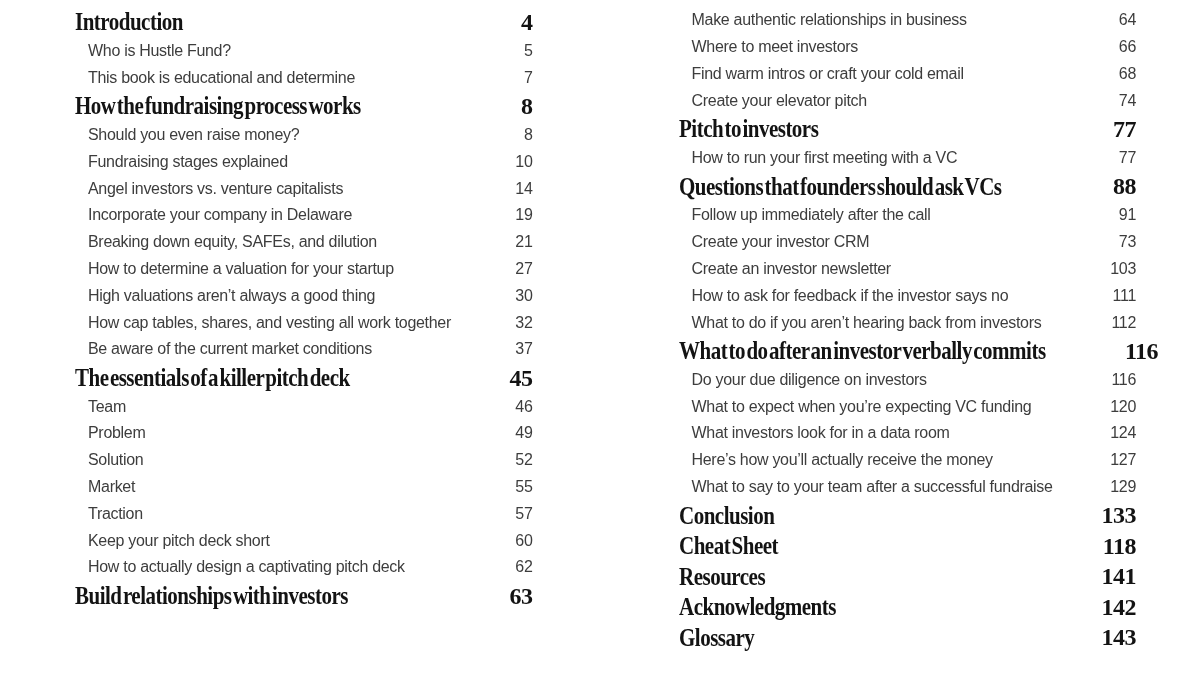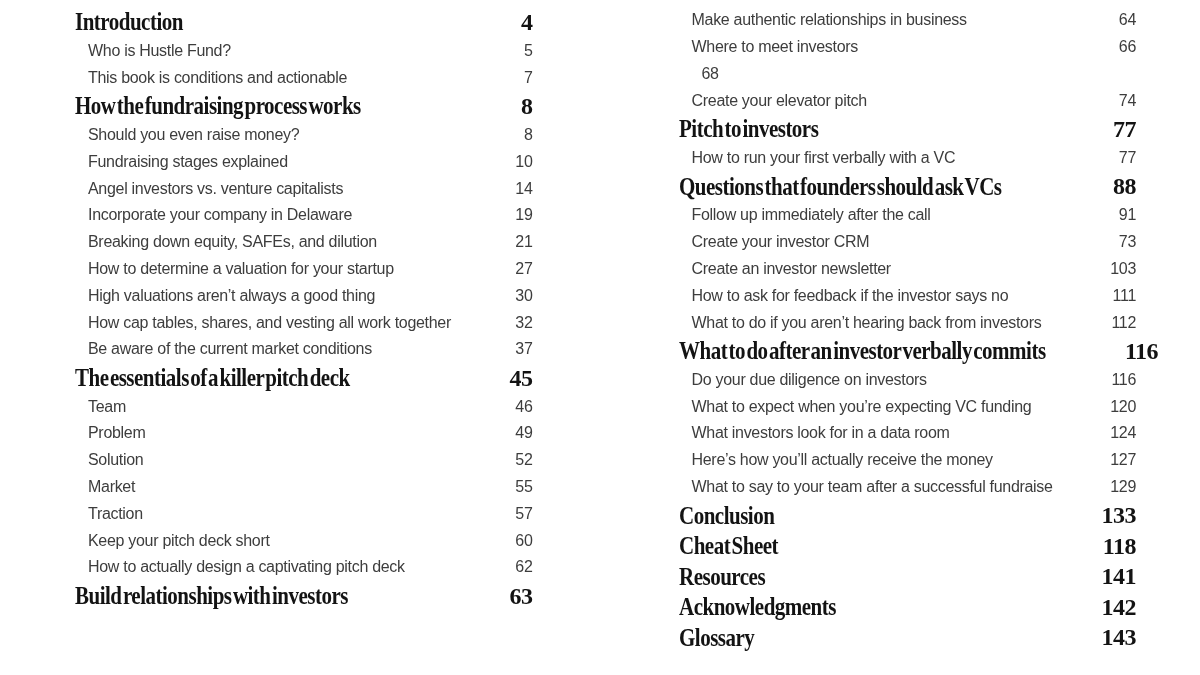--- a/index.html
+++ b/index.html
@@ -71,21 +71,21 @@
   <div class="toc-col">
       <div class="row heading">
     <span class="label">Introduction</span>
     <span class="pagenum">4</span>
   </div>
       <div class="row item">
     <span class="label">Who is Hustle Fund?</span>
     <span class="pagenum">5</span>
   </div>
       <div class="row item">
-    <span class="label">This book is conditions and actionable</span>
+    <span class="label">This book is educational and determine</span>
     <span class="pagenum">7</span>
   </div>
       <div class="row heading">
     <span class="label">How the fundraising process works</span>
     <span class="pagenum">8</span>
   </div>
       <div class="row item">
     <span class="label">Should you even raise money?</span>
     <span class="pagenum">8</span>
   </div>
@@ -161,32 +161,33 @@
   <div class="toc-col">
       <div class="row item">
     <span class="label">Make authentic relationships in business</span>
     <span class="pagenum">64</span>
   </div>
       <div class="row item">
     <span class="label">Where to meet investors</span>
     <span class="pagenum">66</span>
   </div>
       <div class="row item">
+    <span class="label">Find warm intros or craft your cold email</span>
     <span class="pagenum">68</span>
   </div>
       <div class="row item">
     <span class="label">Create your elevator pitch</span>
     <span class="pagenum">74</span>
   </div>
       <div class="row heading">
     <span class="label">Pitch to investors</span>
     <span class="pagenum">77</span>
   </div>
       <div class="row item">
-    <span class="label">How to run your first verbally with a VC</span>
+    <span class="label">How to run your first meeting with a VC</span>
     <span class="pagenum">77</span>
   </div>
       <div class="row heading">
     <span class="label">Questions that founders should ask VCs</span>
     <span class="pagenum">88</span>
   </div>
       <div class="row item">
     <span class="label">Follow up immediately after the call</span>
     <span class="pagenum">91</span>
   </div>

